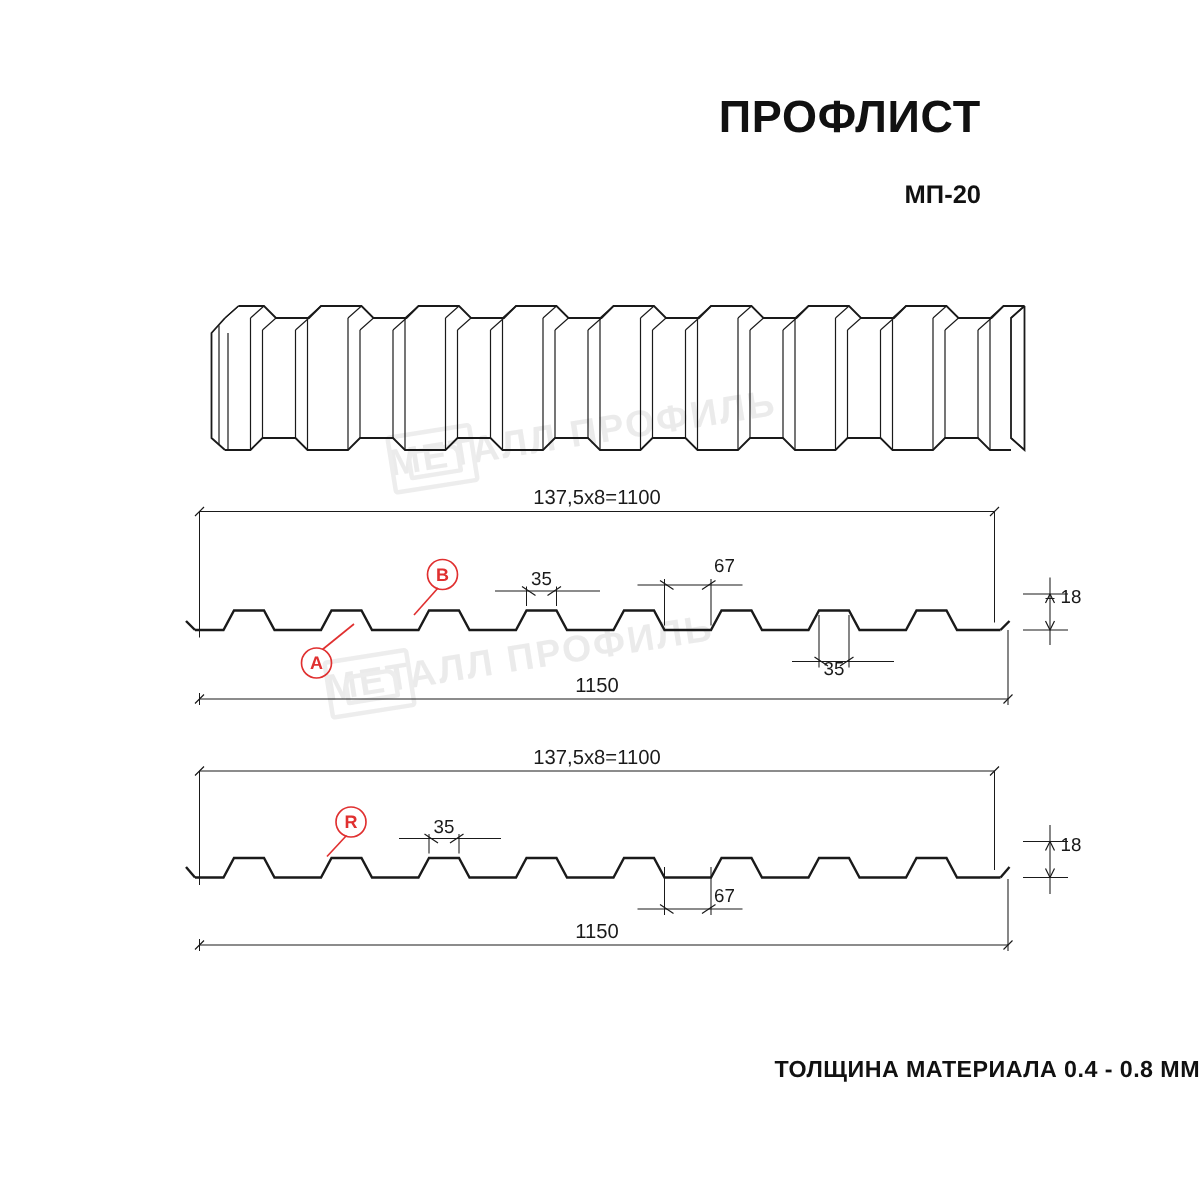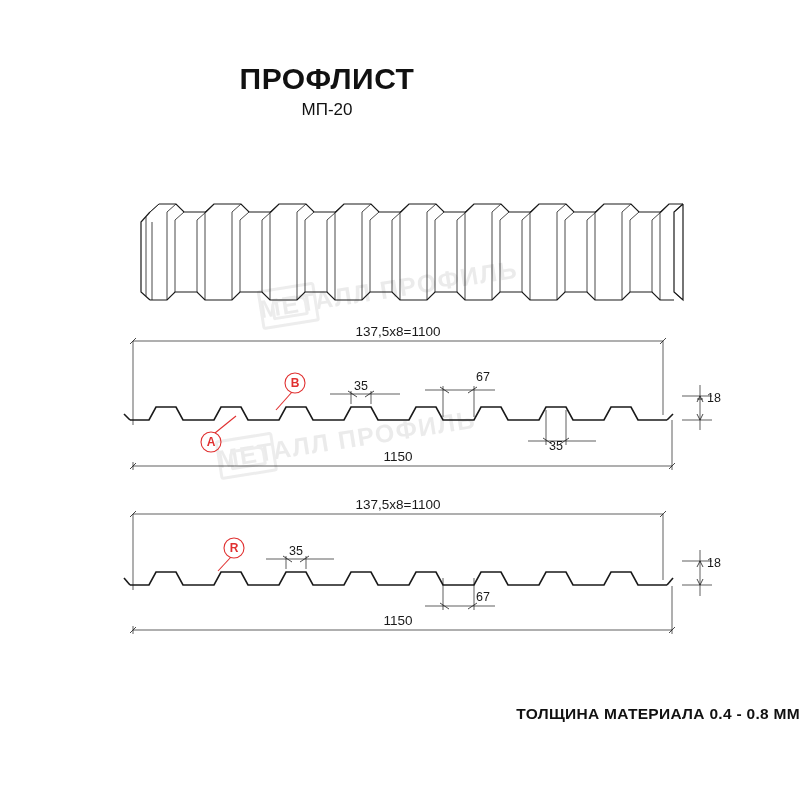--- a/index.html
+++ b/index.html
@@ -19,34 +19,34 @@
     position: absolute;
     left: 0; top: 0;
     width: 800px;
     height: 800px;
   }
   .title-block {
     position: absolute;
     left: 0;
     top: 62px;
     width: 654px;
-    text-align: center;
+    text-align: right;
   }
   .title-main {
     font-size: 30px;
     font-weight: bold;
     letter-spacing: 0.5px;
     color: #111;
     line-height: 34px;
   }
   .title-sub {
     font-size: 17px;
-    font-weight: normal;
+    font-weight: bold;
     color: #111;
-    margin-top: 4px;
+    margin-top: 24px;
     line-height: 20px;
   }
   .footer-note {
     position: absolute;
     left: 0;
     top: 705px;
     width: 800px;
     text-align: right;
     font-size: 15.5px;
     font-weight: bold;

